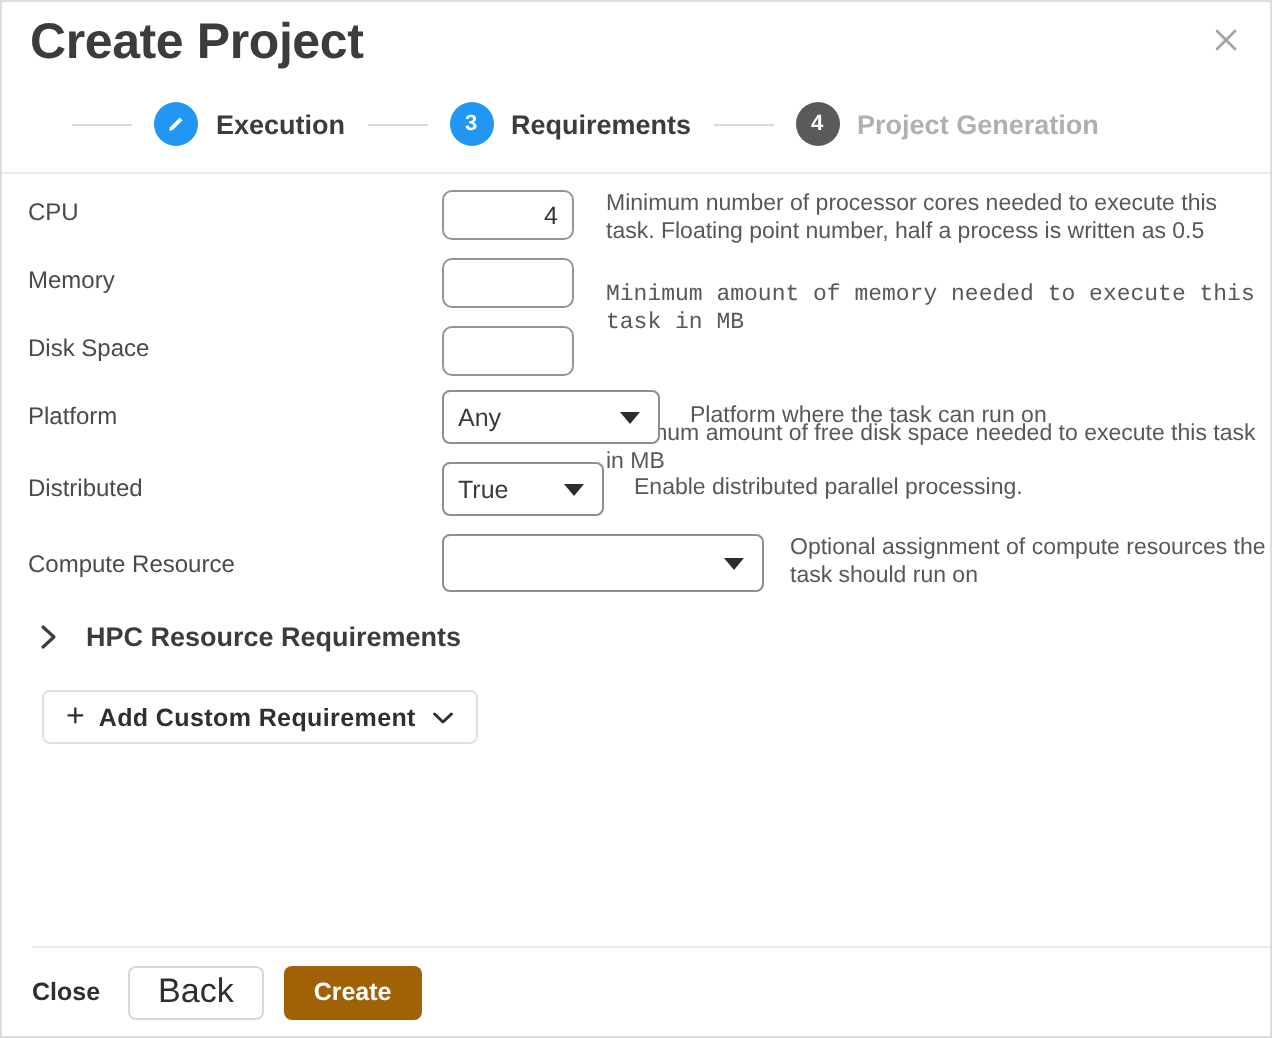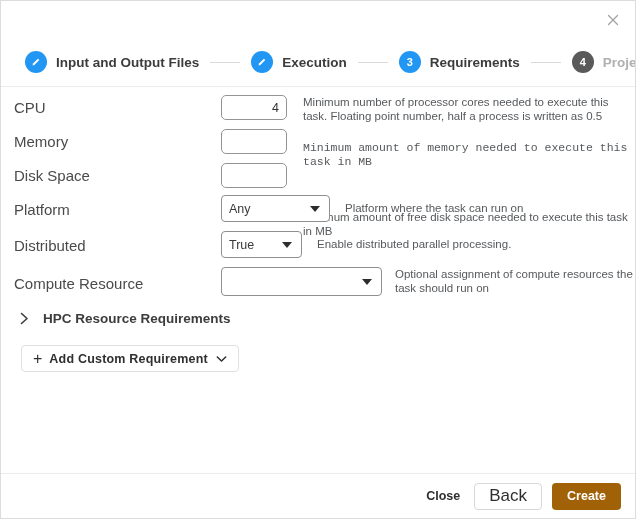--- a/index.html
+++ b/index.html
@@ -99,21 +99,21 @@
     padding-top: 10px;
   }
   .row {
     position: absolute;
     left: 0;
     right: 0;
   }
   .f-label {
     position: absolute;
     left: 13px;
-    font-size: 15px;
+    font-size: 12px;
     color: #4a4a4a;
     white-space: nowrap;
   }
   .f-desc {
     position: absolute;
     left: 302px;
     font-size: 11.5px;
     color: #56595c;
     line-height: 14px;
     width: 330px;
@@ -221,28 +221,28 @@
   .add-btn .dchev {
     margin-left: 8px;
     color: #2f2f2f;
     display: flex;
   }
   .add-btn .dchev svg { display: block; }
 
   
   .footer {
     position: absolute;
-    left: 0;
+    left: 15px;
     right: 0;
     bottom: 0;
     height: 45px;
     border-top: 1px solid #ececec;
     display: flex;
     align-items: center;
-    justify-content: flex-end;
+    justify-content: flex-start;
     padding-right: 14px;
     box-sizing: border-box;
     background: #fff;
   }
   .btn-link {
     font-size: 12.5px;
     font-weight: bold;
     color: #2f2f2f;
     margin-right: 14px;
     cursor: pointer;
@@ -276,37 +276,30 @@
     padding: 0 15px;
     cursor: pointer;
   }
 </style>
 </head>
 <body>
 
 <div id="dialog">
 
   <div class="header">
+    <div class="title">Create Project</div>
 
     <div class="close-x">
       <svg width="22" height="22" viewBox="0 0 22 22" aria-hidden="true">
         <path d="M6.5 6.5 L15.5 15.5 M15.5 6.5 L6.5 15.5" stroke="currentColor" stroke-width="1.3" fill="none" stroke-linecap="round"></path>
       </svg>
     </div>
 
     <div class="stepper">
 
-      <div class="step">
-        <div class="step-circle done">
-          <svg width="12" height="12" viewBox="0 0 12 12" aria-hidden="true">
-            <path d="M2.6 9.4 L3.0 7.6 L7.9 2.7 L9.3 4.1 L4.4 9.0 Z" fill="#ffffff"></path>
-          </svg>
-        </div>
-        <span class="step-label">Input and Output Files</span>
-      </div>
 
       <div class="step-conn"></div>
 
       <div class="step">
         <div class="step-circle done">
           <svg width="12" height="12" viewBox="0 0 12 12" aria-hidden="true">
             <path d="M2.6 9.4 L3.0 7.6 L7.9 2.7 L9.3 4.1 L4.4 9.0 Z" fill="#ffffff"></path>
           </svg>
         </div>
         <span class="step-label">Execution</span>

